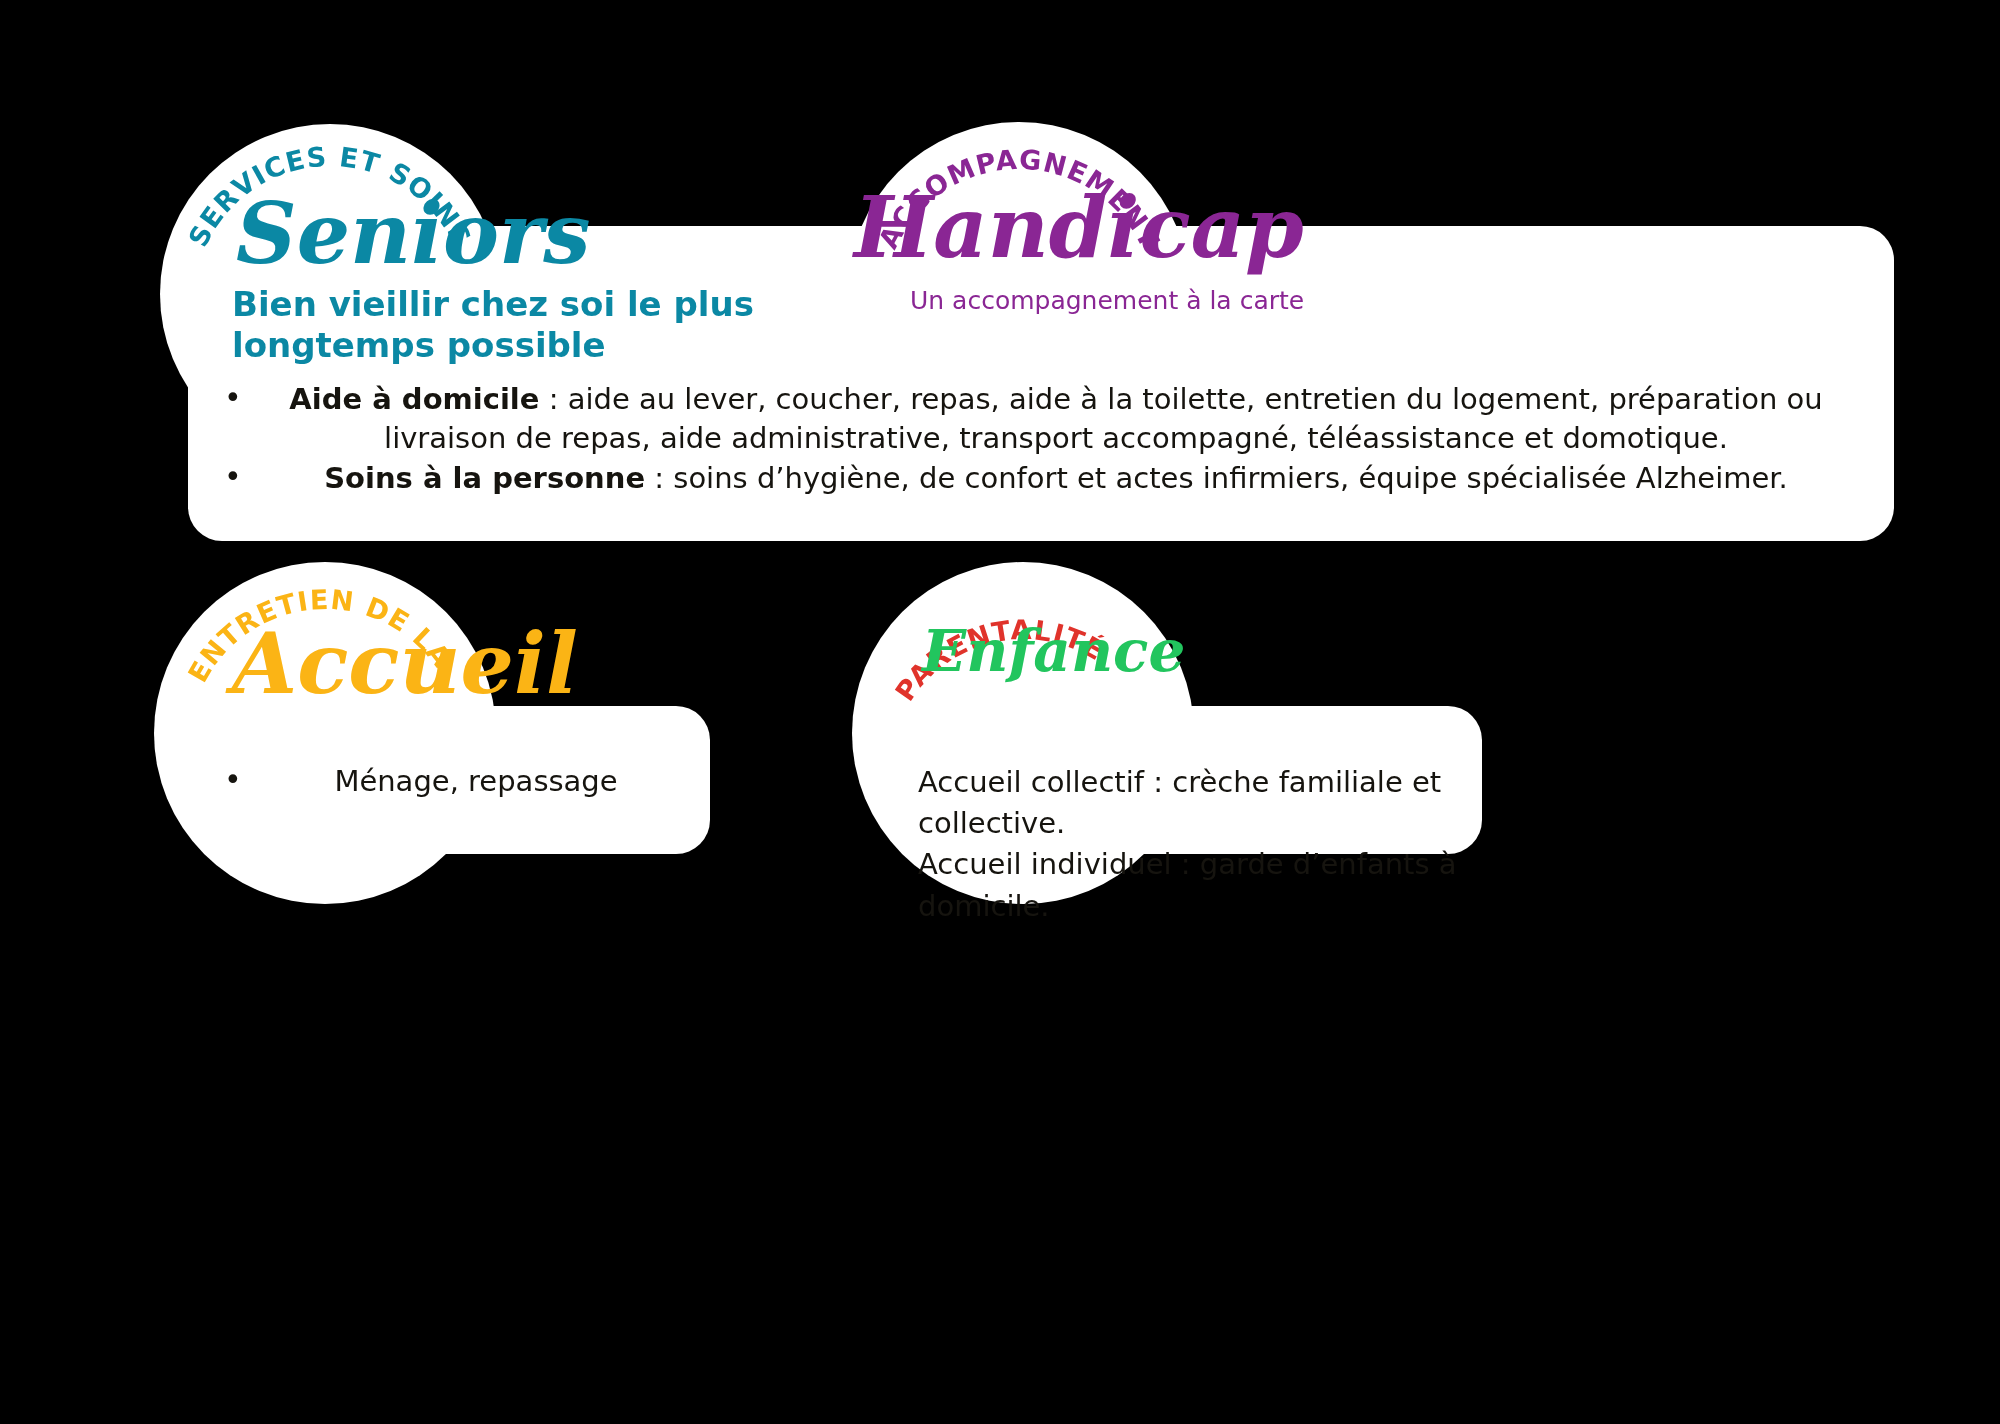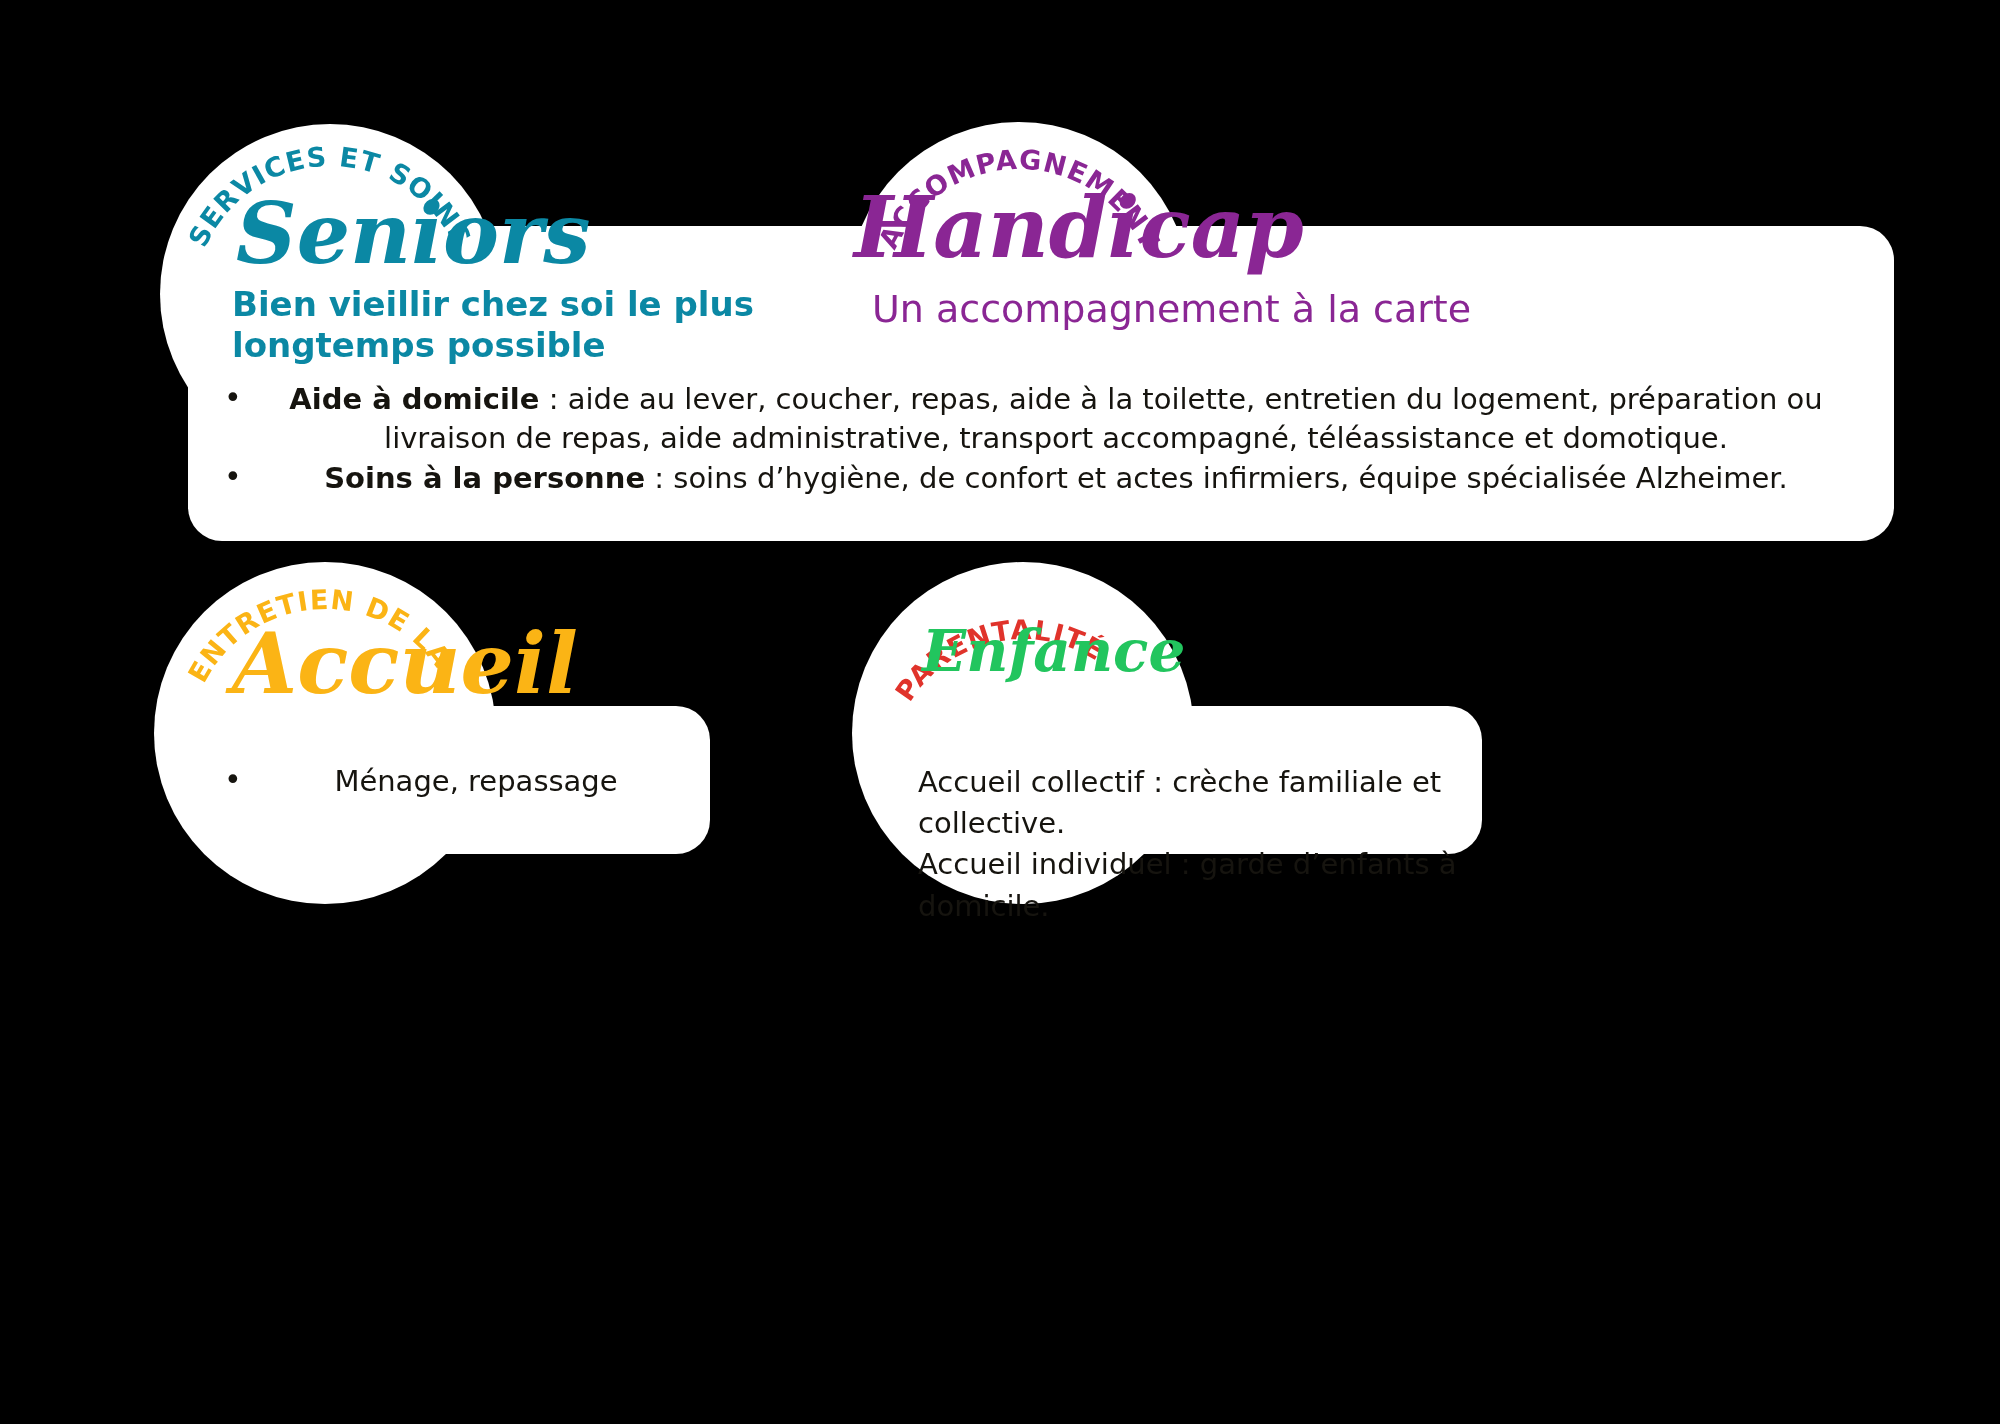--- a/index.html
+++ b/index.html
@@ -128,23 +128,23 @@
     left: 848px; top: 122px;
     width: 342px; height: 342px;
   }
   #title-handicap {
     left: 854px; top: 186px;
     font-size: 84px;
     color: #8a2694;
     text-align: center;
   }
   #sub-handicap {
-    left: 872px; top: 286px;
+    left: 910px; top: 286px;
     width: 620px;
-    font-size: 38px;
+    font-size: 25px;
     color: #8a2694;
   }
   #list-top {
     left: 216px; top: 380px;
     width: 1640px;
   }
 
   
   #card-maison {
     left: 192px; top: 706px;

